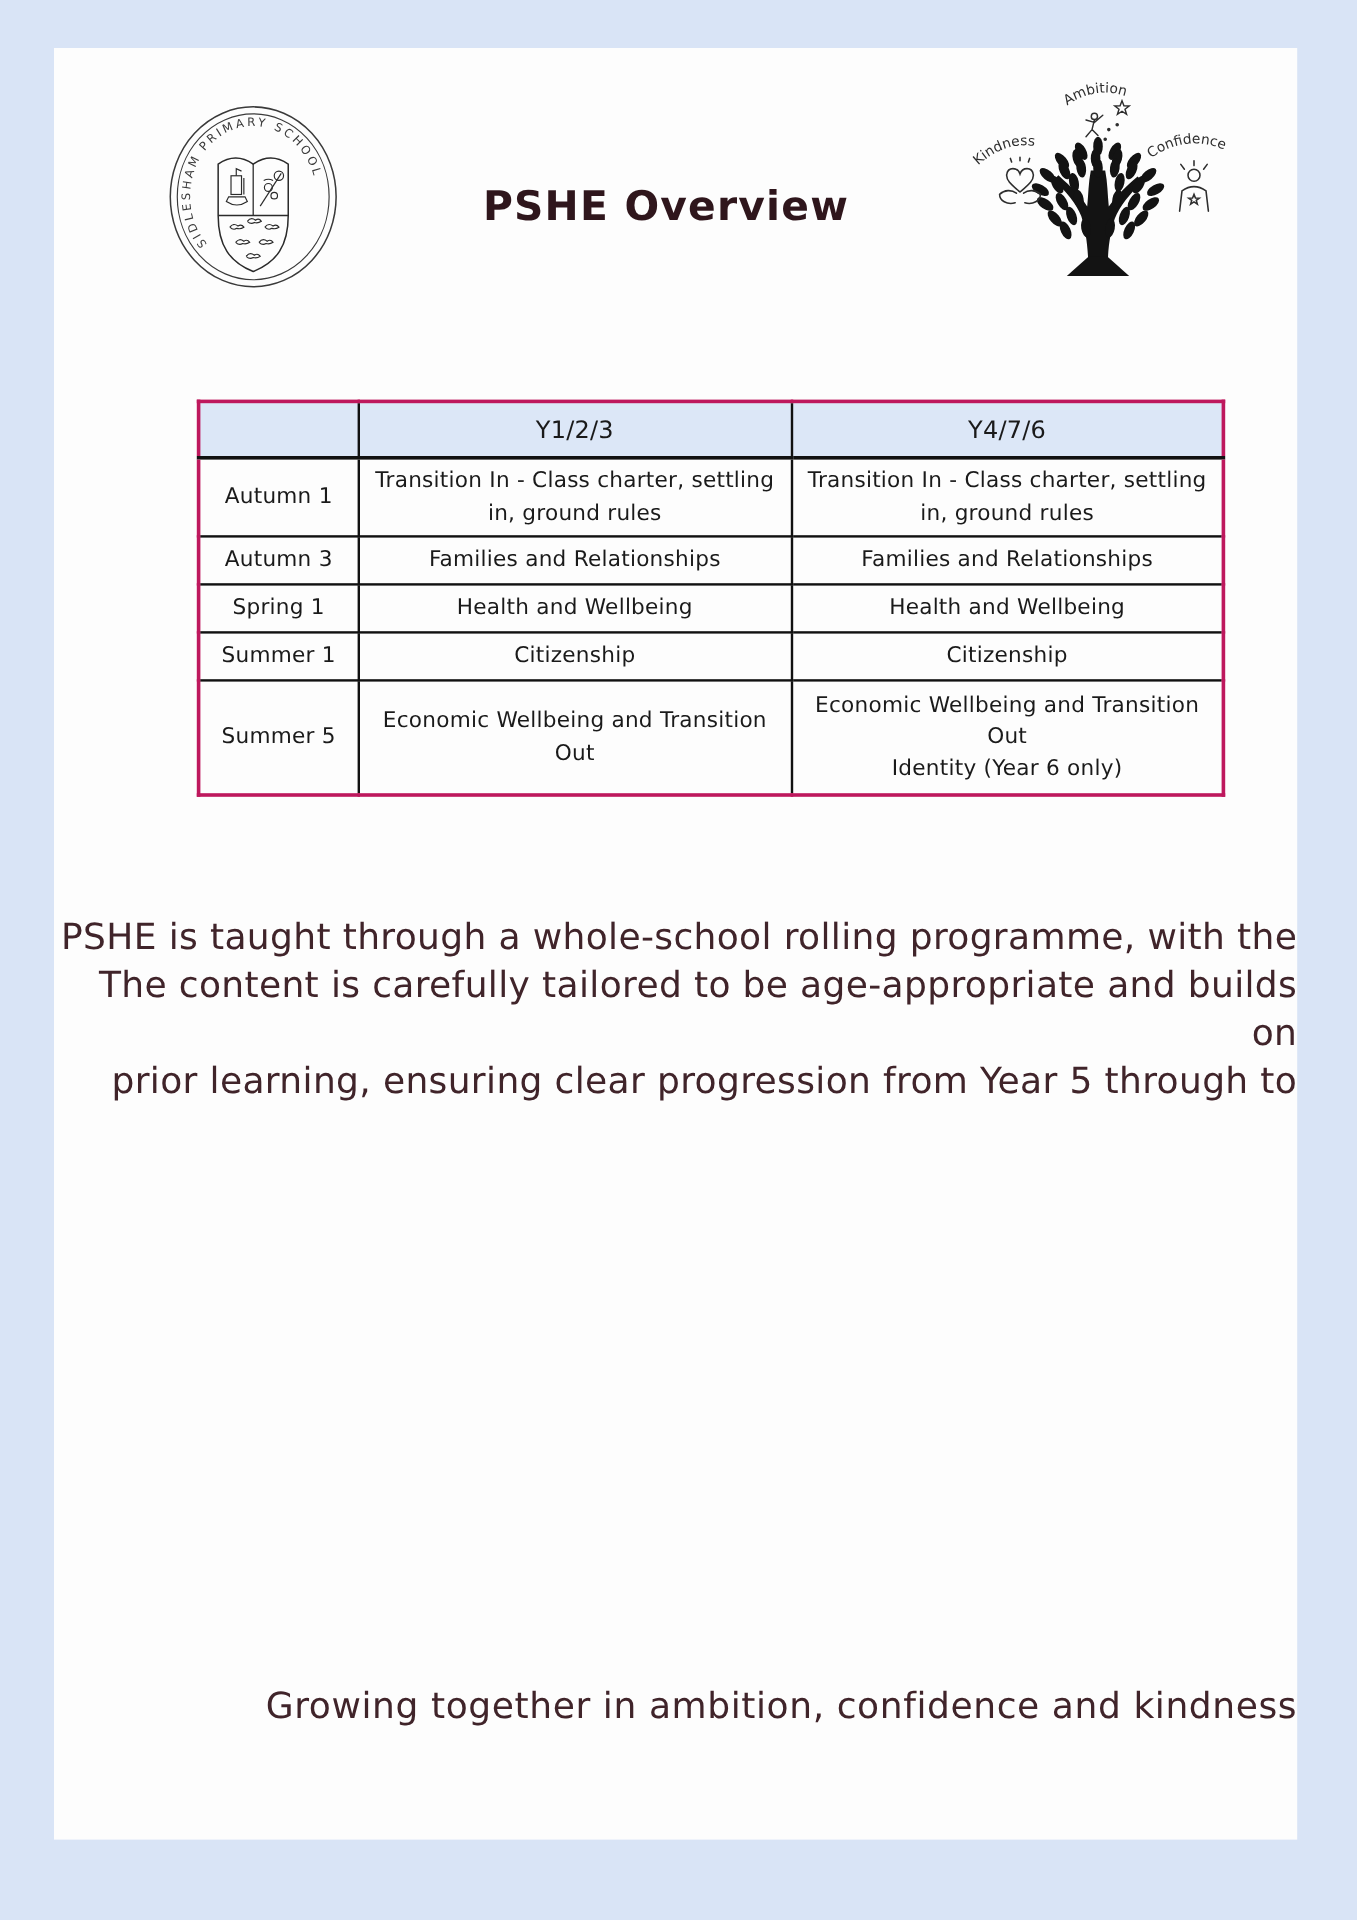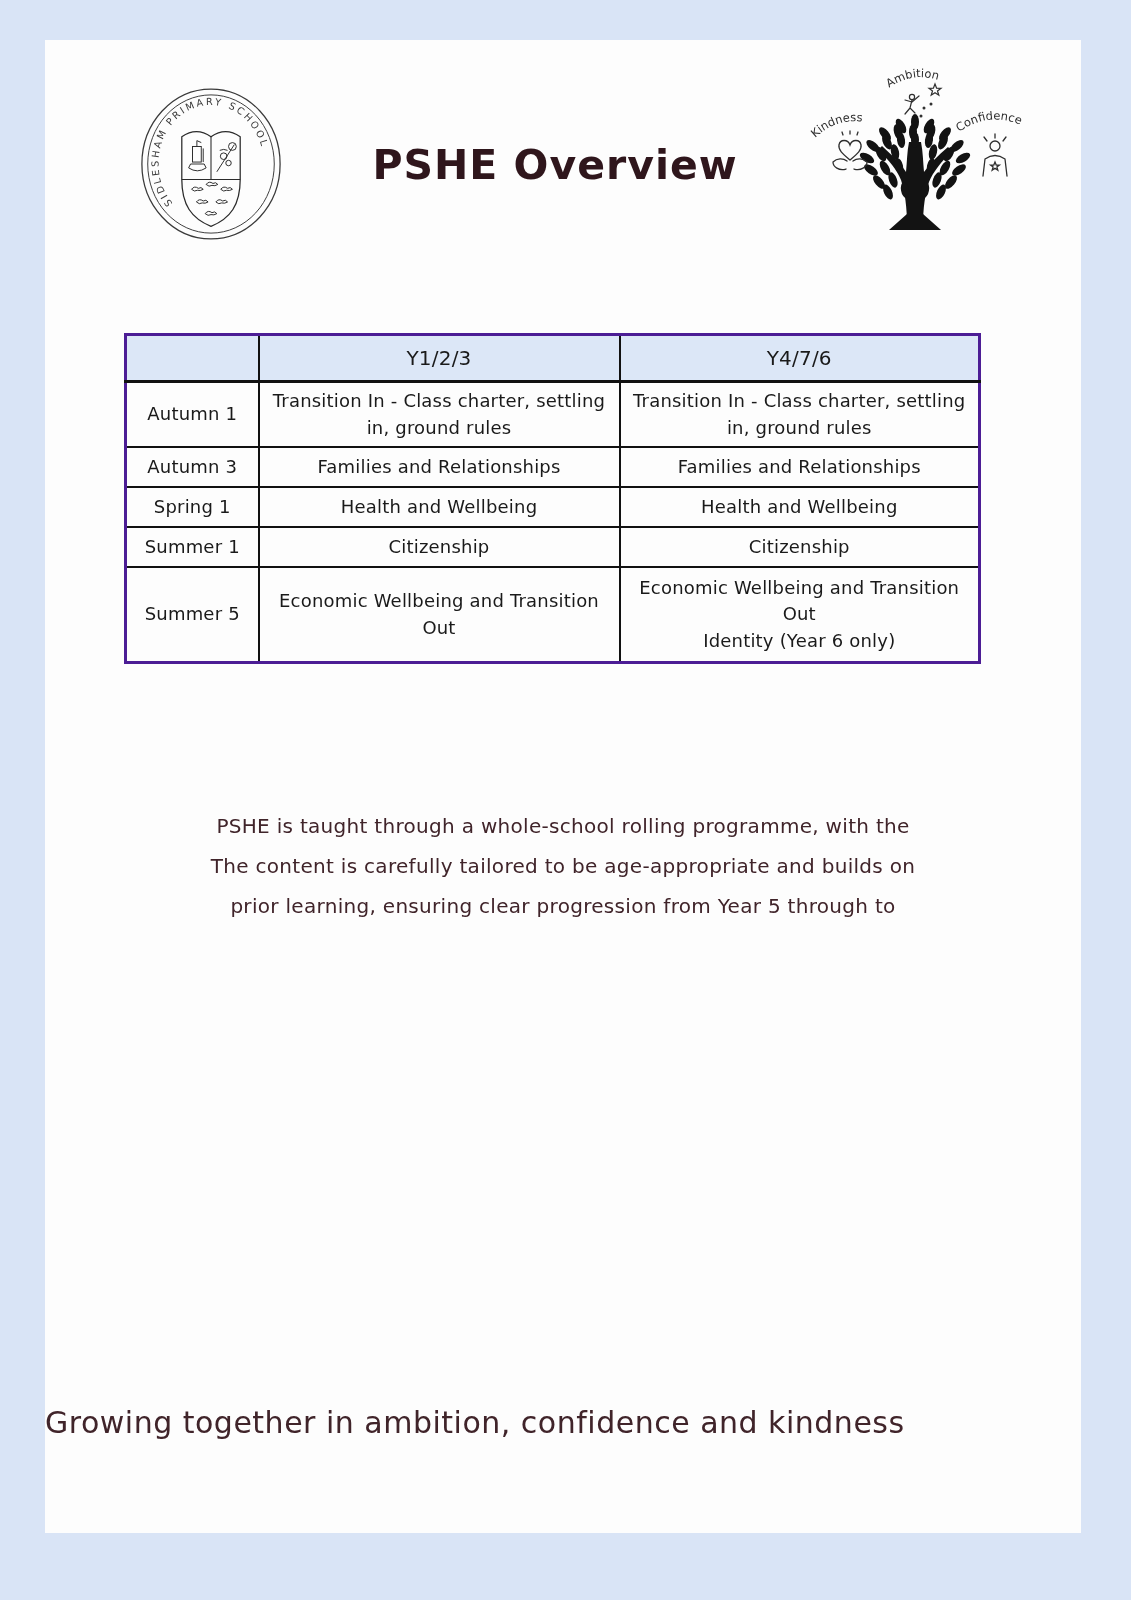--- a/index.html
+++ b/index.html
@@ -14,22 +14,22 @@
     position: absolute;
     left: 45px; top: 40px;
     width: 1036px; height: 1493px;
     background: #fdfdfd;
   }
 
   
   .crest { position: absolute; left: 93px; top: 46px; }
   .page-title {
     position: absolute; left: 0; right: 16px; top: 96px;
-    margin: 5px; text-align: center;
-    font-size: 41px; font-weight: 800; letter-spacing: 1px;
+    margin: 16px; text-align: center;
+    font-size: 34px; font-weight: 800; letter-spacing: 1px;
     color: #2f161c;
   }
   .values-logo { position: absolute; right: 38px; top: 22px; }
 
   svg text { font-family: "DejaVu Sans", sans-serif; }
   .crest-text { font-size: 10px; letter-spacing: 2.4px; fill: #3a3a3a; }
   .value-label { font-size: 11.5px; fill: #2e2e2e; }
 
   
   .term-table-wrap { position: absolute; left: 79px; top: 293px; width: 854px; }
@@ -41,51 +41,50 @@
   }
   table.term-table th, table.term-table td {
     border: 2px solid #111;
     text-align: center;
     vertical-align: middle;
     padding: 2px 8px;
     line-height: 1.45;
     font-size: 18px;
     letter-spacing: 0.2px;
   }
-  table.term-table { border: 3px solid #4c1d95; }
+  table.term-table { border: 3px solid #be185d; margin-left: 40px; }
   table.term-table thead th {
     background: #dce7f7;
     height: 40px;
     font-size: 20px;
     font-weight: normal;
     border-bottom: 3px solid #111;
   }
   col.c-term  { width: 133px; }
   col.c-y123  { width: 361px; }
   col.c-y456  { width: 360px; }
   tr.r-autumn1 td { height: 59px; }
   tr.r-small  td { height: 34px; }
   tr.r-summer2 td { height: 89px; }
   .cell-line { display: block; }
 
   
   .description {
     position: absolute; left: 0; right: 0; top: 722px;
-    text-align: center;
+    text-align: right;
     color: #40242a;
-    font-size: 20px;
+    font-size: 30px;
     line-height: 40px;
     letter-spacing: 0.3px;
-    margin-top: 44px;
   }
 
   
   .motto {
     position: absolute; left: 0; right: 0; bottom: 93px;
-    text-align: left;
+    text-align: right;
     color: #40242a;
     font-size: 30px;
     letter-spacing: 0.5px;
   }
 </style>
 </head>
 <body>
 
 <div class="page">
 

